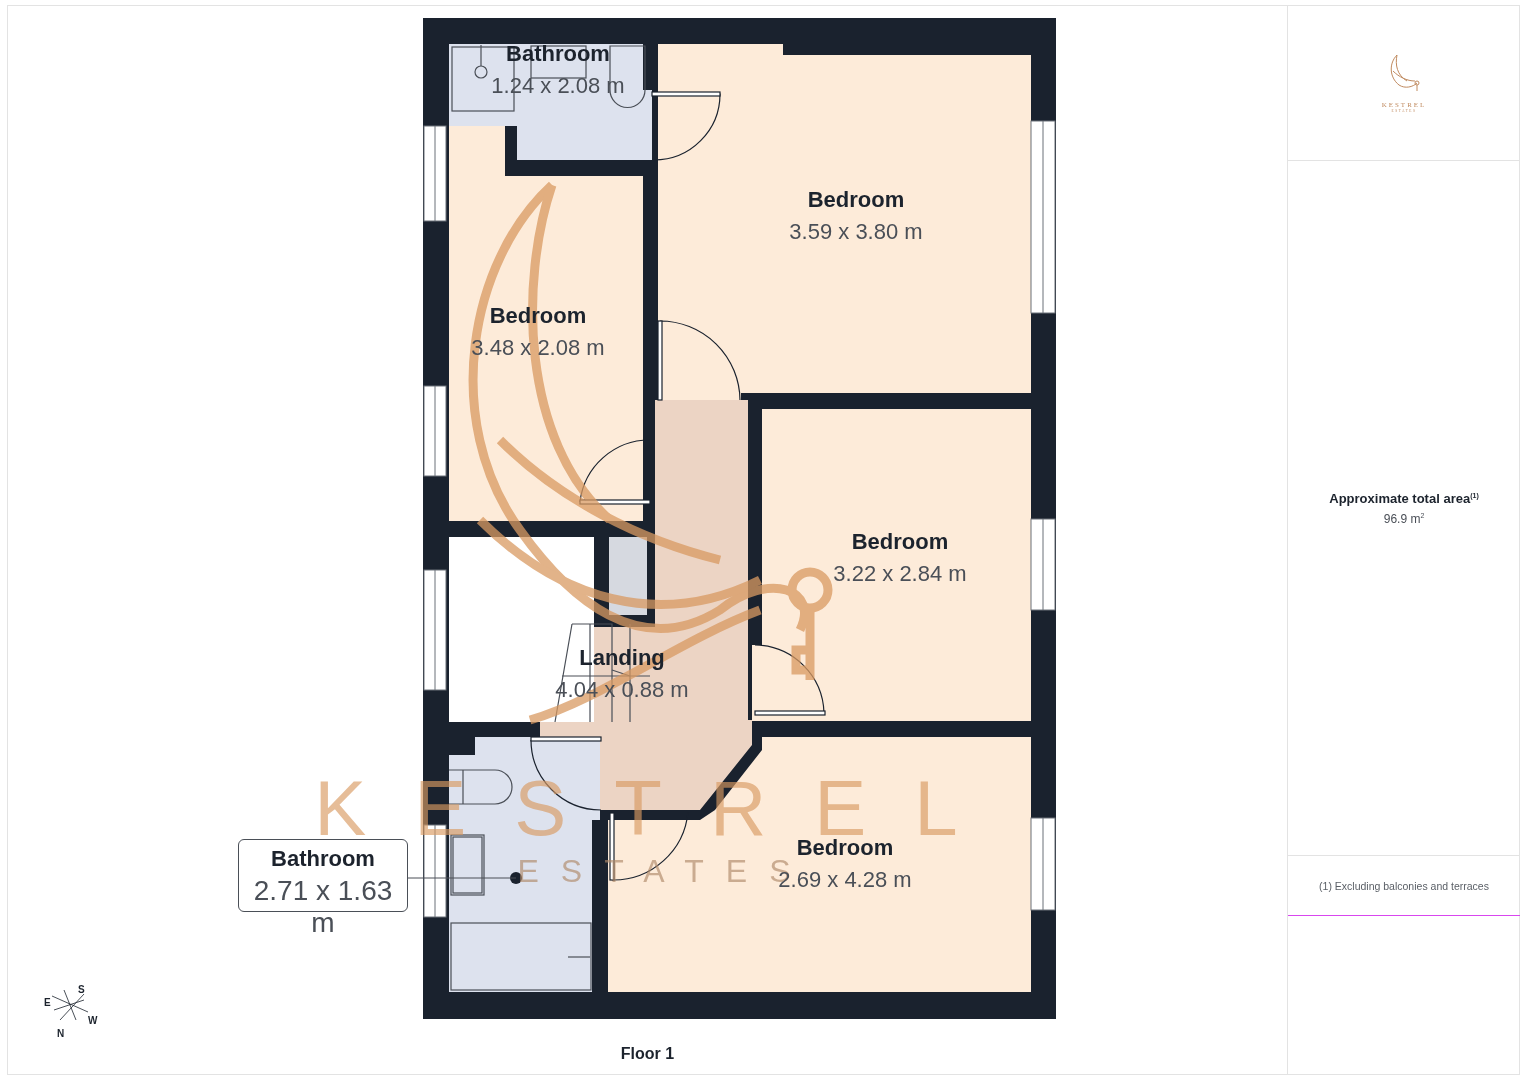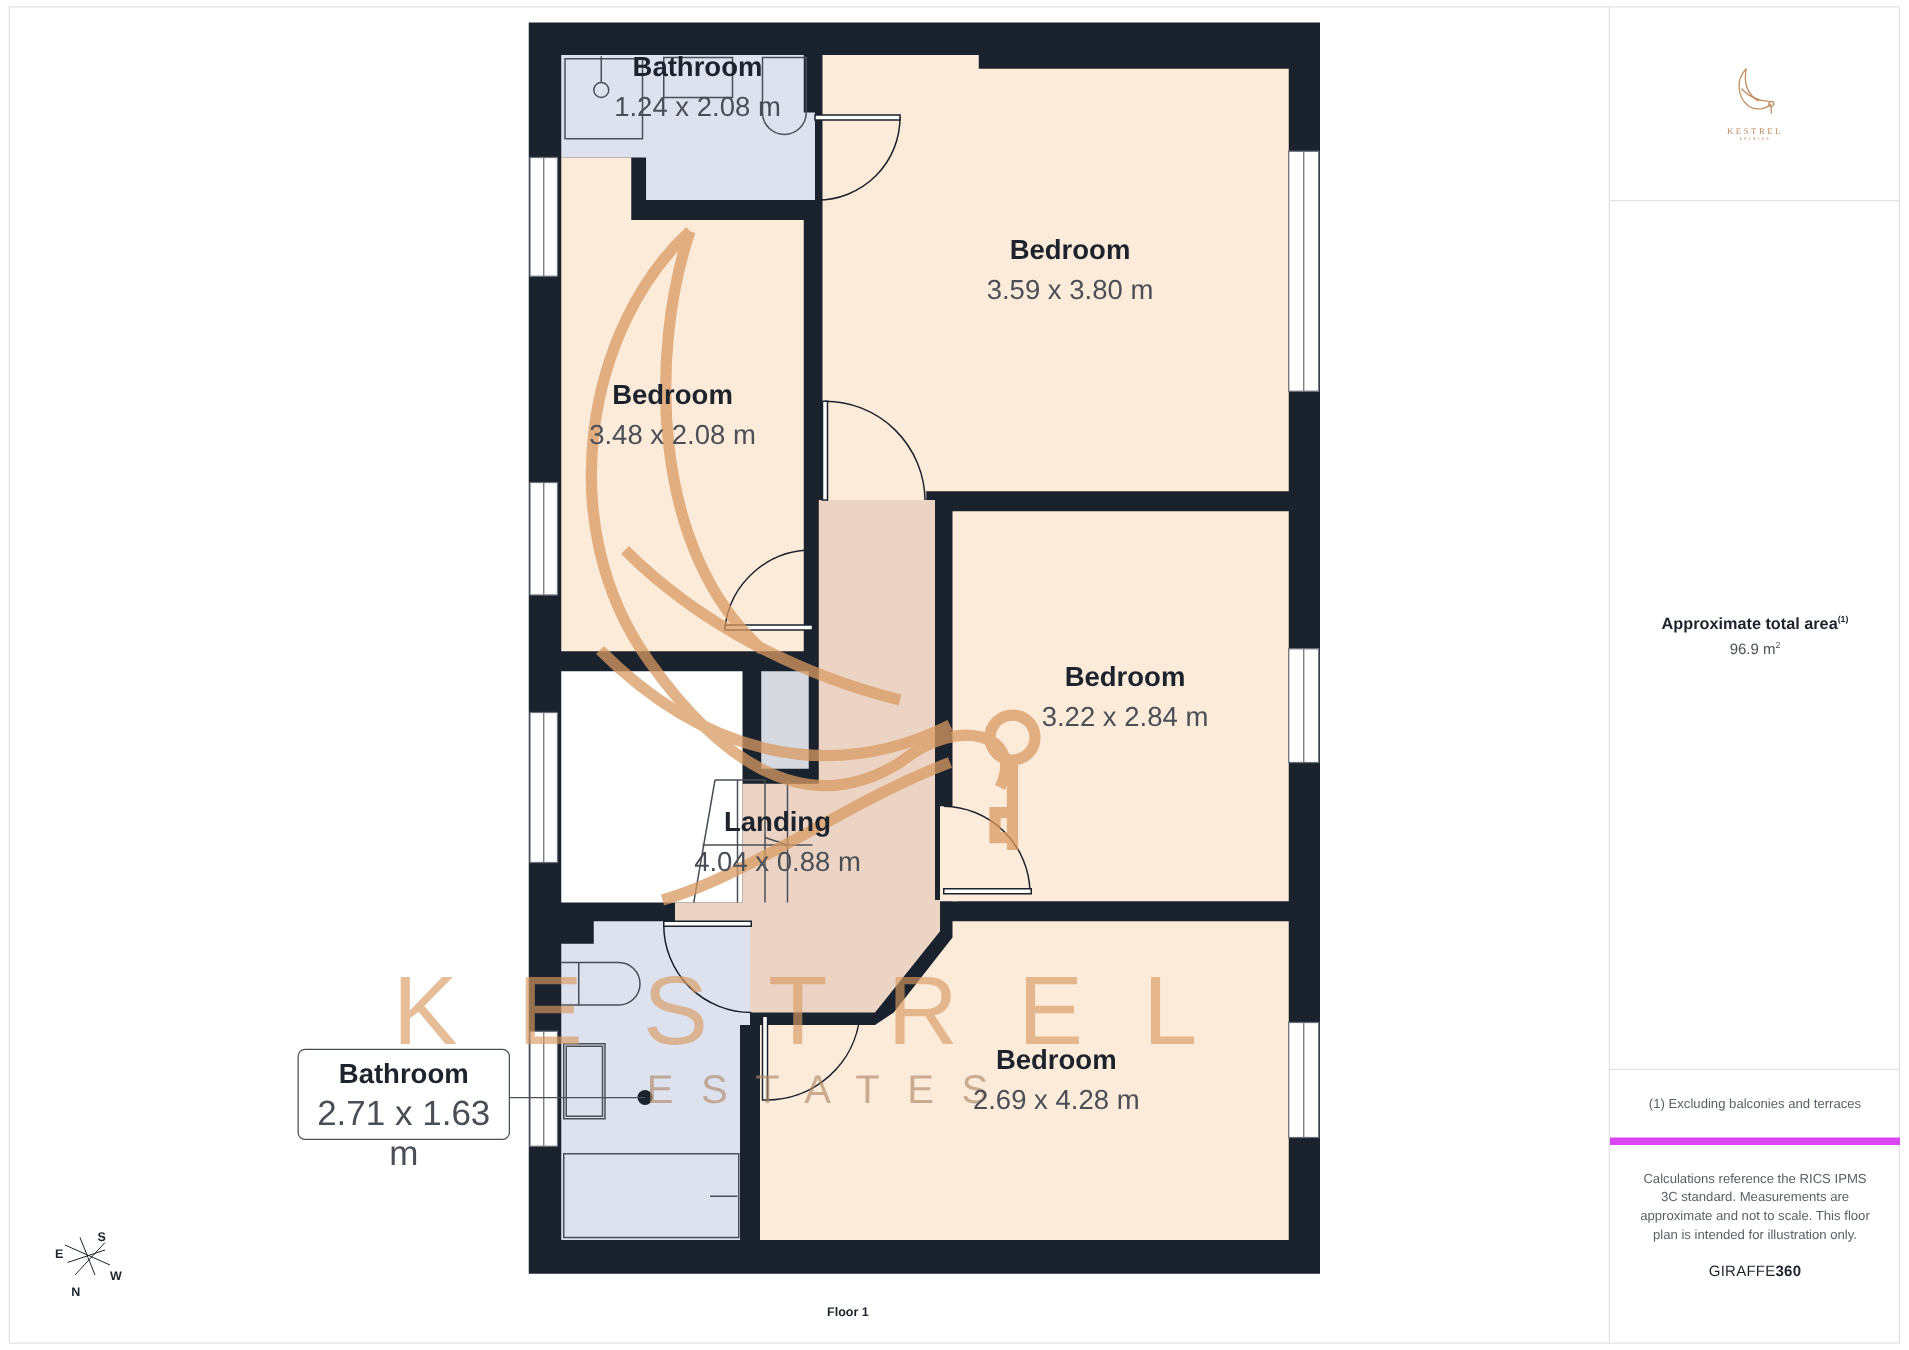--- a/index.html
+++ b/index.html
@@ -3,36 +3,36 @@
 <meta charset="utf-8">
 <style>
   html, body { margin:0; padding:0; background:#ffffff; }
   body { width:1527px; height:1080px; position:relative; overflow:hidden; font-family:"DejaVu Sans", sans-serif; }
   .frame { position:absolute; left:7px; top:5px; width:1513px; height:1070px; border:1px solid #e3e3e3; box-sizing:border-box; }
   .plan-area { position:absolute; left:0; top:0; width:1287px; height:1080px; }
   .sidebar { position:absolute; left:1287px; top:5px; width:233px; height:1070px; border-left:1px solid #e3e3e3; box-sizing:border-box; }
   .sb-sec { position:absolute; left:0; width:100%; box-sizing:border-box; text-align:center; color:#1c232d; }
   .sb-logo { top:0; height:156px; border-bottom:1px solid #e3e3e3; display:flex; align-items:center; justify-content:center; }
   .sb-area { top:156px; height:695px; border-bottom:1px solid #e3e3e3; display:flex; flex-direction:column; align-items:center; justify-content:center; }
-  .sb-note { top:851px; height:60px; border-bottom:6px solid #d946ef; display:flex; align-items:center; justify-content:center; }
+  .sb-note { top:851px; height:60px; border-bottom:1px solid #d946ef; display:flex; align-items:center; justify-content:center; }
   .sb-disc { top:911px; height:159px; padding:20px 22px 0; }
   .area-title { font-family:"Liberation Sans", sans-serif; font-weight:bold; font-size:13px; color:#1c232d; }
   .area-title sup { font-size:7px; }
   .area-val { font-family:"Liberation Sans", sans-serif; font-size:12px; color:#4a4f57; margin-top:6px; }
   .area-val sup { font-size:7px; }
   .note { font-family:"Liberation Sans", sans-serif; font-size:10.5px; color:#5a5f66; }
   .disc { font-family:"Liberation Sans", sans-serif; font-size:10.5px; color:#5a5f66; line-height:15px; }
   .brand { font-family:"Liberation Sans", sans-serif; font-size:12px; color:#1c232d; margin-top:14px; letter-spacing:0.2px; }
   .brand b { font-weight:bold; }
   .logo-text { font-family:"Liberation Serif", serif; font-size:7px; letter-spacing:2px; color:#c08a5f; }
   .logo-sub { font-family:"Liberation Serif", serif; font-size:3.5px; letter-spacing:1.5px; color:#c08a5f; }
   svg text { font-family:"Liberation Sans", sans-serif; }
   .rname { font-weight:bold; font-size:22px; fill:#1c232d; }
   .rdim { font-size:22px; fill:#4a4f57; }
-  .floor-label { position:absolute; left:600px; top:1045px; width:95px; text-align:right; font-family:"Liberation Sans", sans-serif; font-weight:bold; font-size:10px; color:#1c232d; }
+  .floor-label { position:absolute; left:600px; top:1045px; width:95px; text-align:center; font-family:"Liberation Sans", sans-serif; font-weight:bold; font-size:16px; color:#1c232d; }
   .callout { position:absolute; left:238px; top:839px; width:170px; height:73px; border:1px solid #4a4f57; border-radius:6px; background:#fff; box-sizing:border-box; text-align:center; }
   .callout .cn { font-family:"Liberation Sans", sans-serif; font-weight:bold; font-size:22px; color:#1c232d; margin-top:6px; }
   .callout .cd { font-family:"Liberation Sans", sans-serif; font-size:28px; color:#4a4f57; margin-top:3px; }
   .compass { position:absolute; left:38px; top:980px; width:70px; height:65px; }
 </style>
 </head>
 <body>
 
 <div class="frame"></div>
 
@@ -190,17 +190,13 @@
       <div class="logo-sub">ESTATES</div>
     </div>
   </div>
   <div class="sb-sec sb-area">
     <div class="area-title"><span>Approximate total area</span><sup>(1)</sup></div>
     <div class="area-val"><span>96.9 m</span><sup>2</sup></div>
   </div>
   <div class="sb-sec sb-note">
     <div class="note">(1) Excluding balconies and terraces</div>
   </div>
-  <div class="sb-sec sb-disc">
-    <div class="disc">Calculations reference the RICS IPMS 3C standard. Measurements are approximate and not to scale. This floor plan is intended for illustration only.</div>
-    <div class="brand"><span>GIRAFFE</span><b>360</b></div>
-  </div>
 </div>
 
 </body></html>

